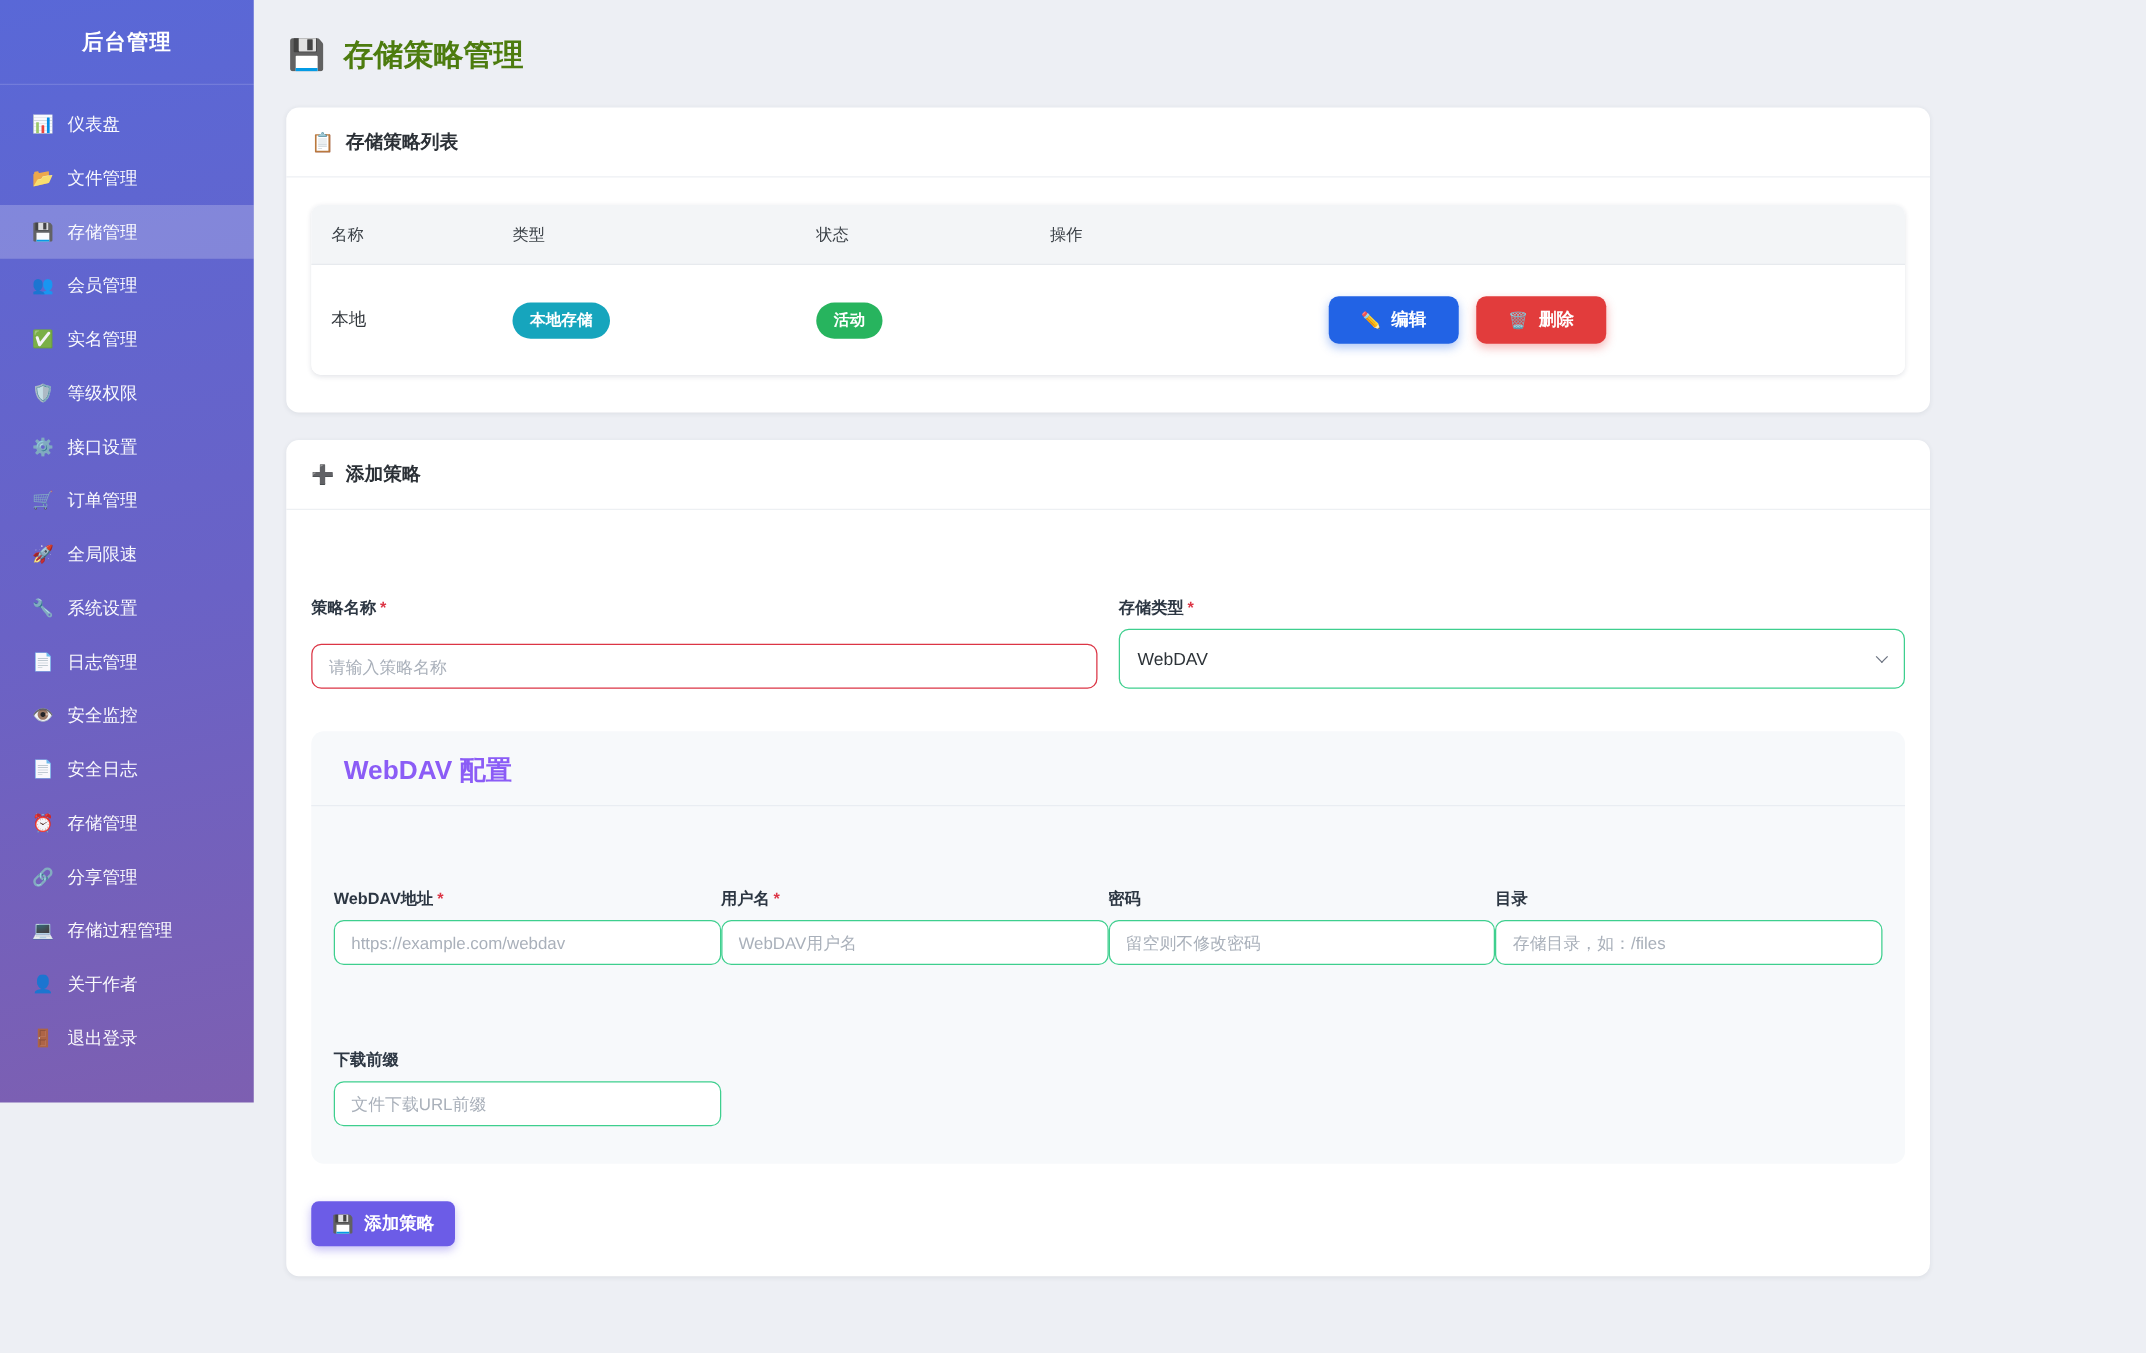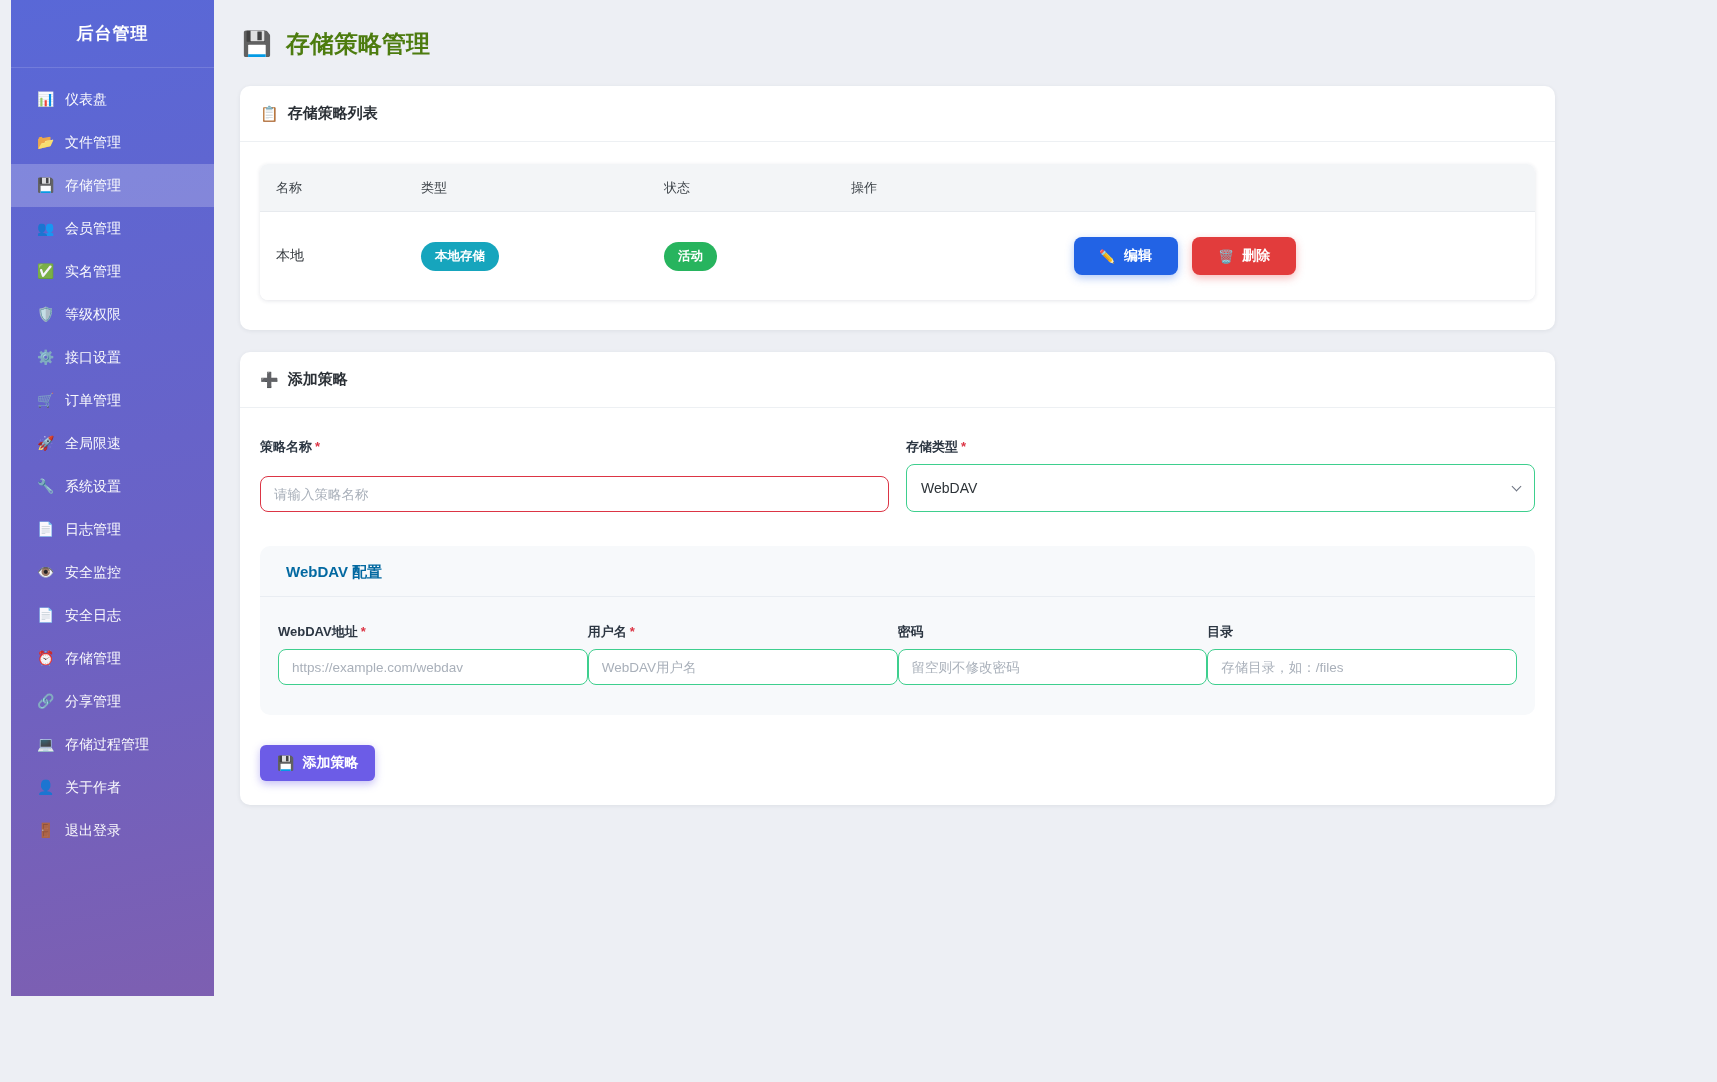--- a/index.html
+++ b/index.html
@@ -5,24 +5,23 @@
   * { box-sizing: border-box; margin: 0; padding: 0; }
   html,body { width:1717px; height:1082px; overflow:hidden; }
   body {
     font-family: "Liberation Sans", "DejaVu Sans", sans-serif;
     background: var(--main-bg, #edeff4);
     display: flex;
     color: #2b3036;
   }
   
   .sidebar {
-    width: 203px; height: 996px; flex: 0 0 203px;
+    width: 203px; height: 882px; flex: 0 0 203px;
     background: linear-gradient(168deg, var(--sidebar-top,#5968d7) 0%, #6a62c6 55%, var(--sidebar-bottom,#7d5fb1) 100%);
     color: #fff;
-    margin-left: 11px;
   }
   .sidebar-header {
     height: 68px; display:flex; align-items:center; justify-content:center;
     font-size: 17px; font-weight: bold; letter-spacing: 1px;
     border-bottom: 1px solid rgba(255,255,255,0.14);
   }
   .menu { padding-top: 10px; }
   .menu-item {
     display:flex; align-items:center; gap: 10px;
     padding: 11px 26px; font-size: 14px; line-height: 21px;
@@ -75,20 +74,21 @@
   }
   .btn-edit { background: var(--btn-edit,#2263e5); box-shadow: 0 3px 8px rgba(34,99,229,0.35); }
   .btn-delete { background: var(--btn-delete,#e23c3c); box-shadow: 0 3px 8px rgba(226,60,60,0.35); }
   .btn .b-icon { font-size: 13px; }
   
   .add-body { padding: 30px 20px 24px; }
   .form-row2 { display: grid; grid-template-columns: 1fr 1fr; gap: 17px; }
   .field-label {
     display: block; font-size: 13px; font-weight: bold; color: #2d3743;
     margin-bottom: 8px;
+    margin-top: 39px;
   }
   .req { color: #dc3545; margin-left: 3px; }
   .t-input {
     width: 100%; height: 36px; border-radius: 8px; padding: 0 13px;
     font-size: 13.5px; color: #333; background: #fff; outline: none;
     font-family: inherit;
   }
   .t-input::placeholder { color: #a9b0ba; }
   .b-invalid { border: 1px solid var(--input-invalid,#dc3545); margin-top: 12px; }
   .b-valid { border: 1px solid var(--input-valid,#3ecf8e); }
@@ -97,21 +97,21 @@
     background: #fff; display: flex; align-items: center; justify-content: space-between;
     padding: 0 14px; font-size: 14px; color: #2d3338; cursor: pointer;
   }
   .chev {
     width: 7px; height: 7px; margin-top: -4px;
     border-right: 1.6px solid #6b7280; border-bottom: 1.6px solid #6b7280;
     transform: rotate(45deg);
   }
   .subcard { background: #f7f9fb; border-radius: 10px; margin-top: 34px; padding-bottom: 30px; }
   .subcard-title {
-    padding: 17px 26px 14px; font-size: 15px; font-weight: bold; color: #0369a1;
+    padding: 17px 26px 14px; font-size: 21px; font-weight: bold; color: #8b5cf6;
     border-bottom: 1px solid #e9edf2;
   }
   .subgrid { display: grid; grid-template-columns: repeat(4, 1fr); padding: 26px 18px 0; }
   .submit-btn {
     margin-top: 30px; display: inline-flex; align-items: center; gap: 8px;
     background: var(--btn-submit,#6c5ce7); color: #fff; border: none; cursor: pointer;
     font-size: 14px; font-weight: bold; padding: 9px 17px; border-radius: 6px;
     box-shadow: 0 3px 8px rgba(108,92,231,0.4); font-family: inherit;
   }
 </style>
@@ -281,20 +281,26 @@
           </div>
           <div>
             <span class="field-label">密码</span>
             <input class="t-input b-valid" type="text" placeholder="留空则不修改密码" style="">
           </div>
           <div>
             <span class="field-label">目录</span>
             <input class="t-input b-valid" type="text" placeholder="存储目录，如：/files" style="">
           </div>
         </div>
+        <div class="subgrid" style="padding-top:28px;">
+          <div>
+            <span class="field-label">下载前缀</span>
+            <input class="t-input b-valid" type="text" placeholder="文件下载URL前缀" style="">
+          </div>
+        </div>
       </div>
 
       <button class="submit-btn">
         <span>💾</span>
         <span>添加策略</span>
       </button>
 
     </div>
   </section>
 

